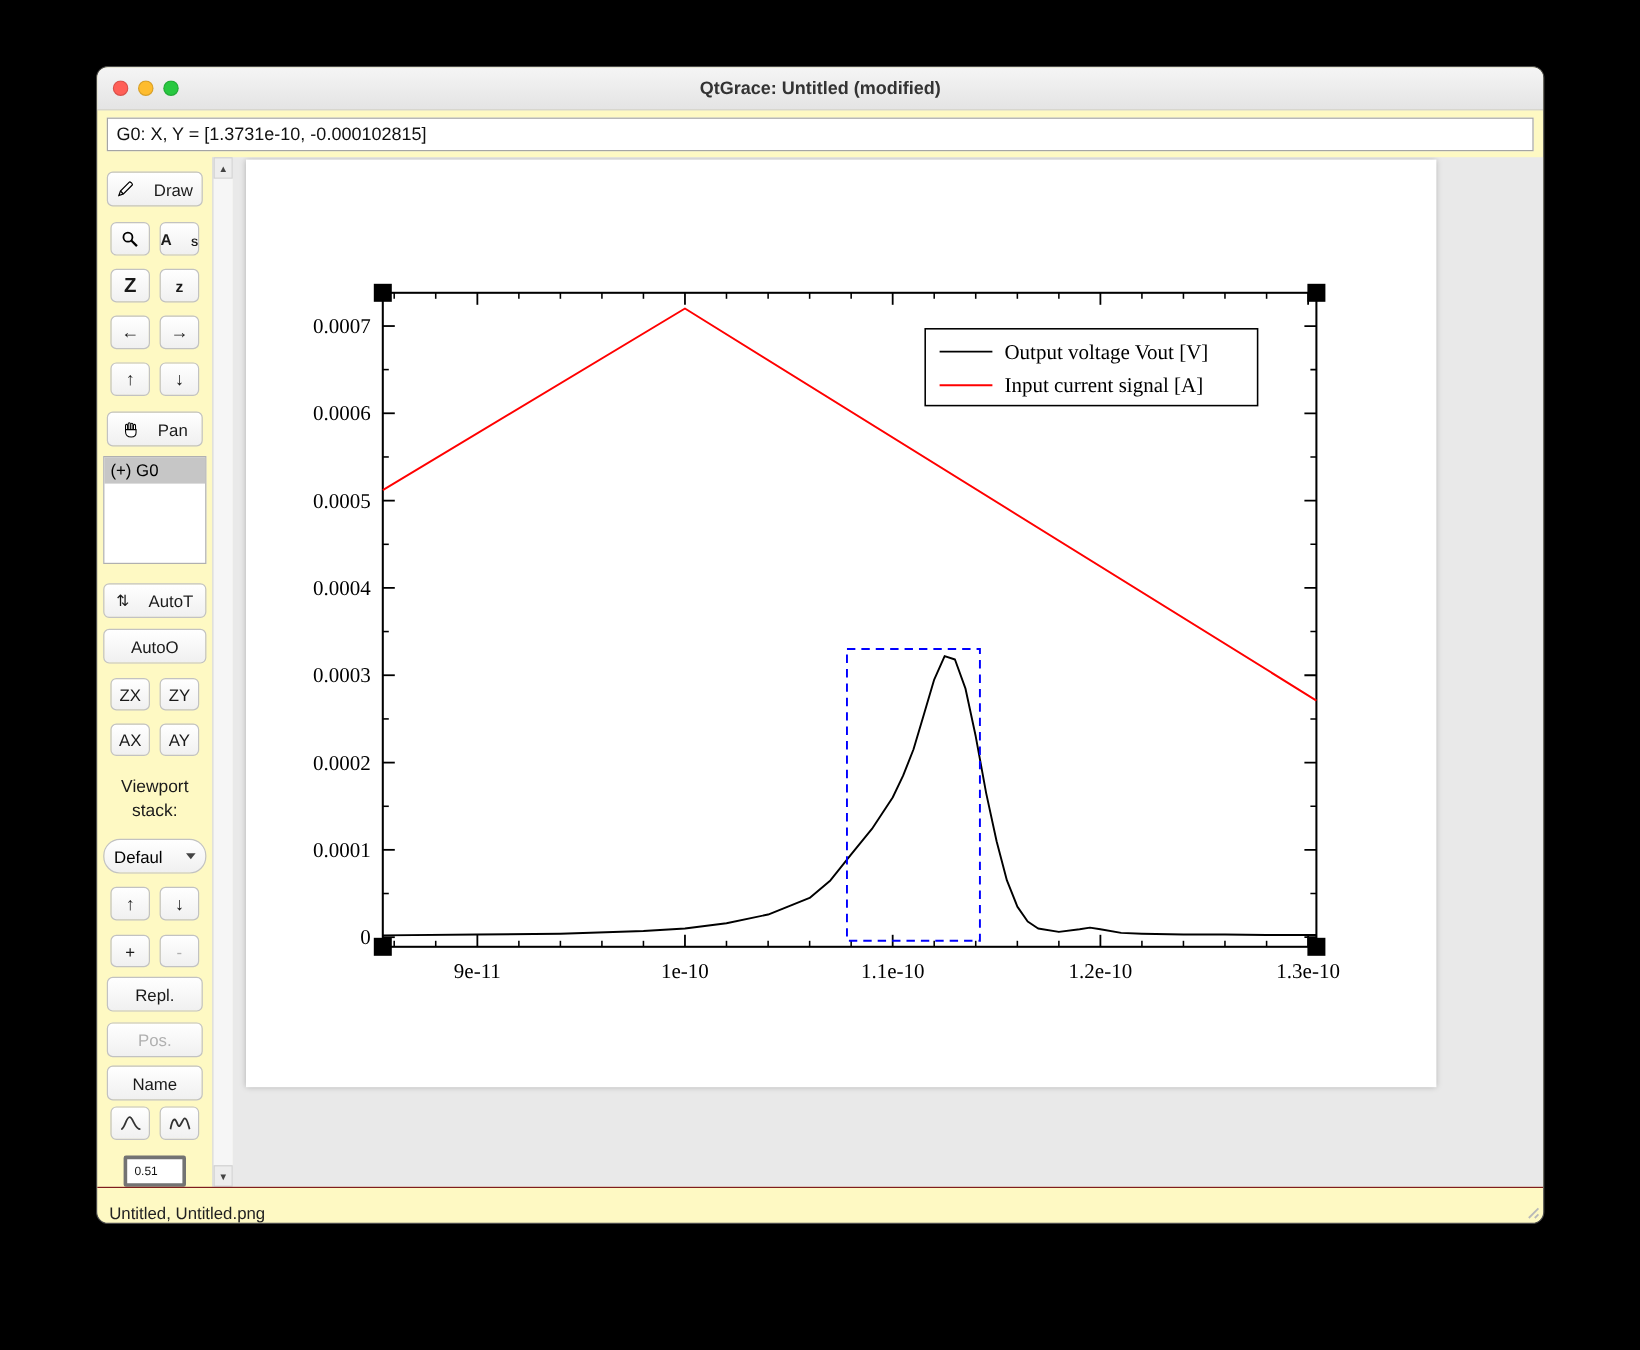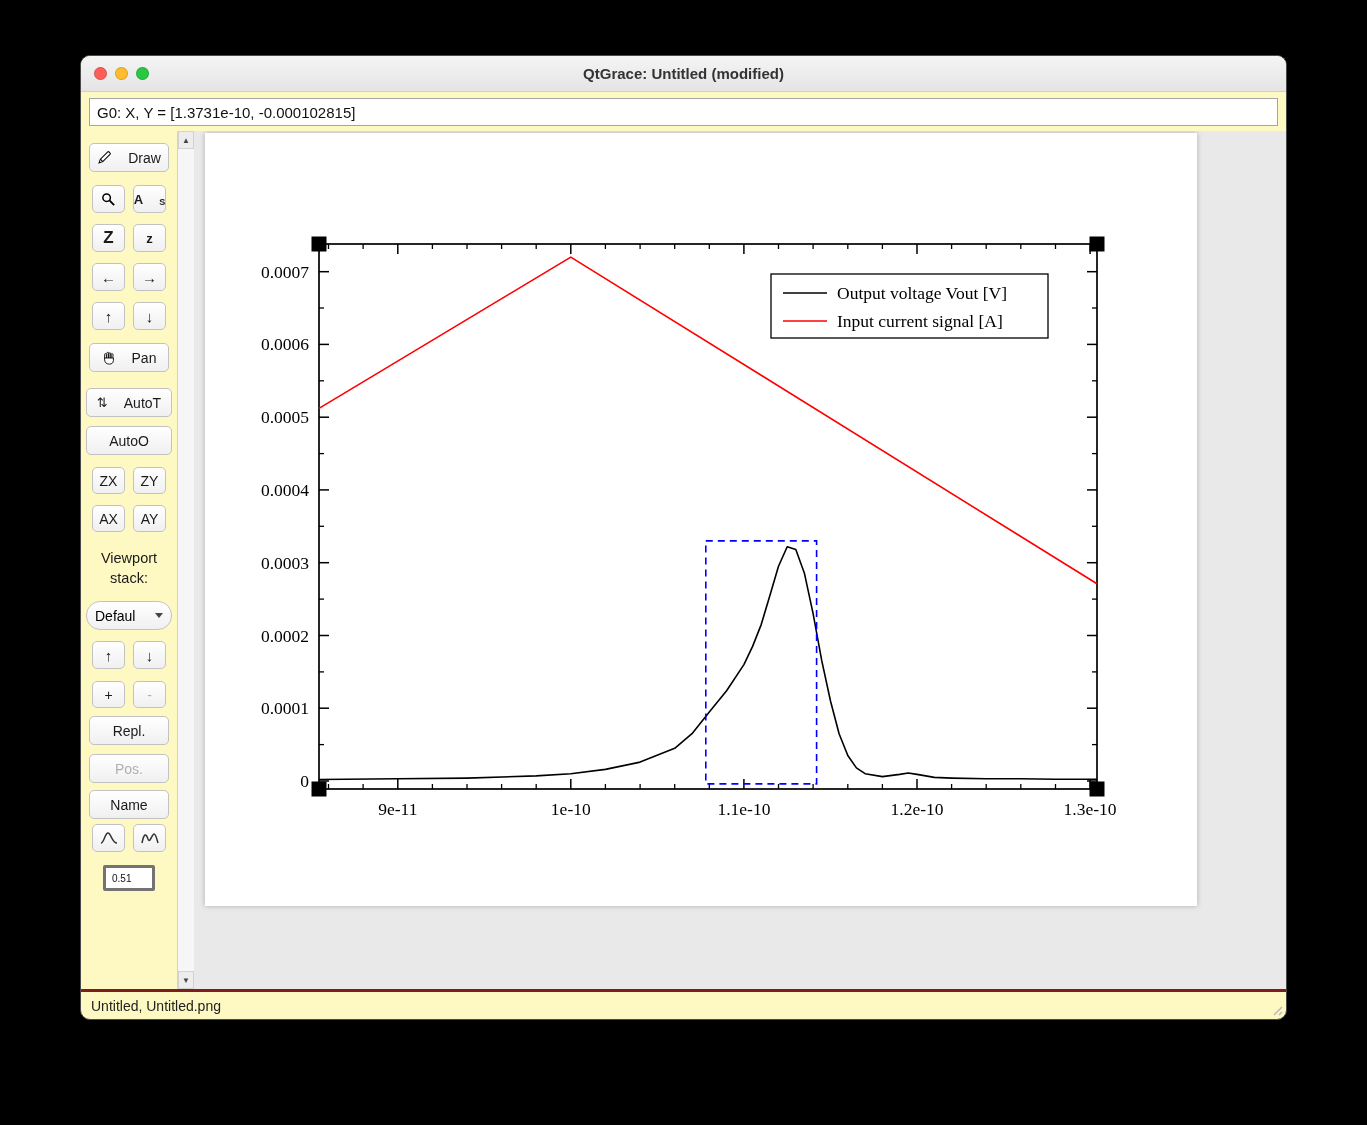--- a/index.html
+++ b/index.html
@@ -57,21 +57,21 @@
     background:#ededed;border:1px solid #d2d2d2}
   .sb-track{flex:1;background:#f6f6f6}
 
   .canvas{flex:1;background:#e9e9e9;position:relative;overflow:hidden}
   .page{position:absolute;left:11px;top:2px;width:992px;height:773px;background:#fff;
     box-shadow:0 0 5px rgba(0,0,0,.25)}
   #plot-svg{width:992px;height:773px;display:block}
   #plot-svg text.ticklab{font-family:"Liberation Serif",serif;font-size:17.5px;fill:#000}
   #plot-svg text.legtext{font-family:"Liberation Serif",serif;font-size:17.5px;fill:#000}
 
-  .statusbar{height:30px;flex:0 0 auto;border-top:3px solid #7f1d1d;display:flex;align-items:center;
+  .statusbar{height:30px;flex:0 0 auto;border-top:1px solid #7f1d1d;display:flex;align-items:flex-end;
     padding:0 10px;font-size:14px;color:#222;position:relative}
   .grip{position:absolute;right:3px;bottom:3px}
 </style>
 </head>
 <body>
 
 <div class="window">
 
   <div class="titlebar">
     <div class="lights">
@@ -140,20 +140,23 @@
             <rect x="3" y="3" width="2" height="7" rx="1"></rect>
             <rect x="5.5" y="1.5" width="2" height="8" rx="1"></rect>
             <rect x="8" y="2" width="2" height="8" rx="1"></rect>
             <rect x="10.5" y="3" width="2" height="7" rx="1"></rect>
             <path d="M3 8 L13 8 L13 11 C13 13.5 11 15 8.5 15 C5 15 3 13 3 10 Z"></path>
           </g>
         </svg>
         <span>Pan</span>
       </button>
 
+      <div class="listbox" style="margin-top:8px">
+        <div class="listrow selected">(+) G0</div>
+      </div>
 
       <button class="btn med" style="margin-top:16px">
         <span class="updown-icon">⇅</span>
         <span>AutoT</span>
       </button>
 
       <button class="btn med" style="margin-top:9px">AutoO</button>
 
       <div class="row" style="margin-top:12px">
         <button class="btn sm">ZX</button>

